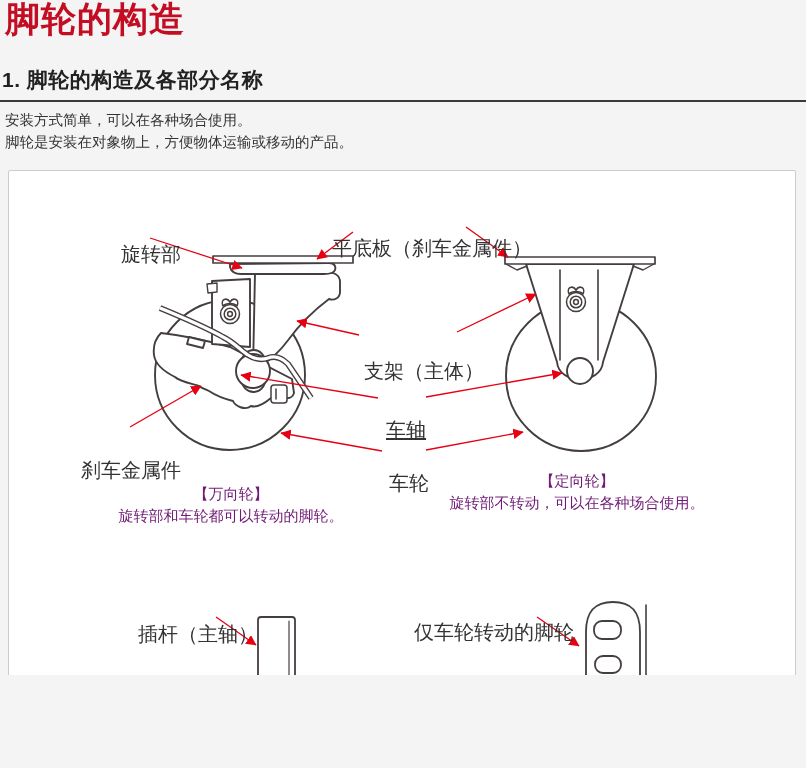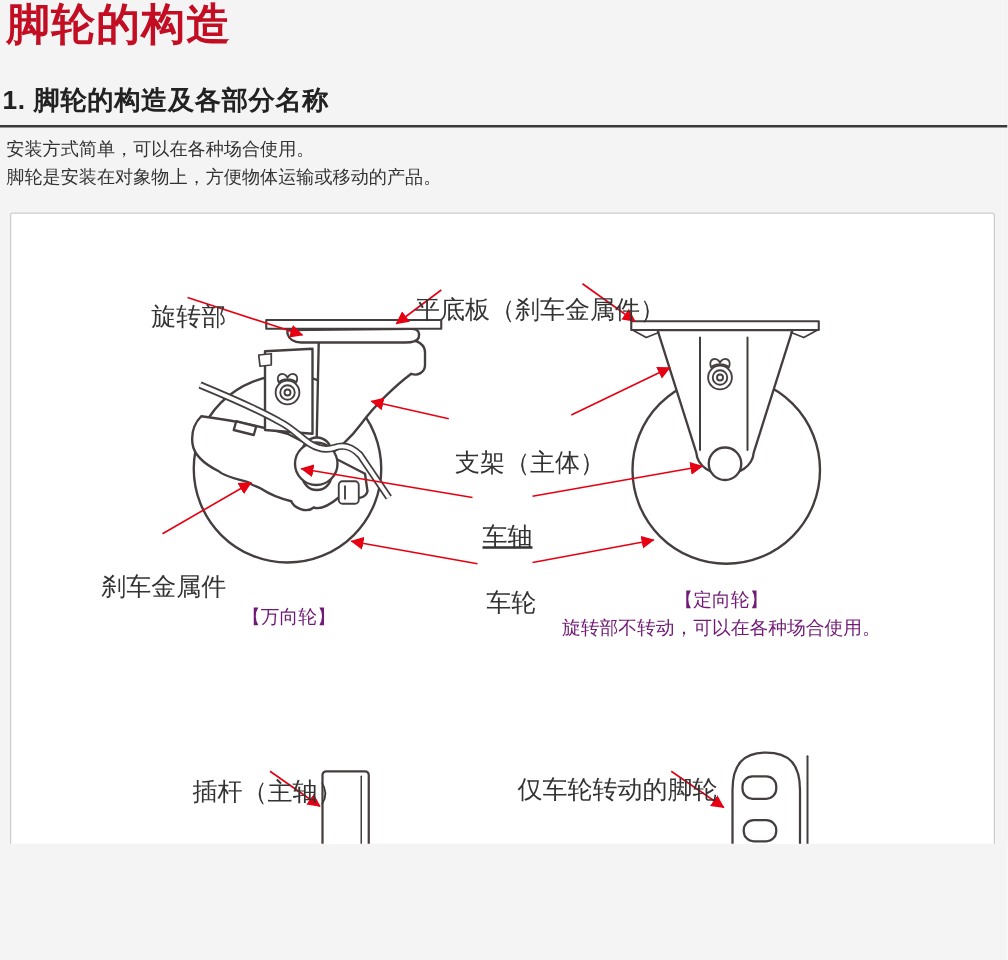--- a/index.html
+++ b/index.html
@@ -121,25 +121,26 @@
         <path d="M528,446 L570,475" marker-end="url(#ah)"></path>
       </g>
     </svg>
 
     <div class="lbl" style="left:112px;top:42px;">旋转部</div>
     <div class="lbl" style="left:323px;top:36px;">平底板（刹车金属件）</div>
     <div class="lbl" style="left:355px;top:159px;">支架（主体）</div>
     <div class="lbl" style="left:377px;top:218px;text-decoration:underline;">车轴</div>
     <div class="lbl" style="left:380px;top:271px;">车轮</div>
     <div class="lbl" style="left:72px;top:258px;">刹车金属件</div>
-    <div class="lbl" style="left:145px;top:422px;">插杆（主轴）</div>
+    <div class="lbl" style="left:129px;top:422px;">插杆（主轴）</div>
     <div class="lbl" style="left:405px;top:420px;">仅车轮转动的脚轮</div>
 
     <div class="cap" style="left:60px;top:314px;">
       <div class="cap-title">【万向轮】</div>
+      <div>旋转部和车轮都可以转动的脚轮。</div>
     </div>
     <div class="cap" style="left:406px;top:301px;">
       <div class="cap-title">【定向轮】</div>
       <div>旋转部不转动，可以在各种场合使用。</div>
     </div>
 
   </div>
 </div>
 
 </body></html>

